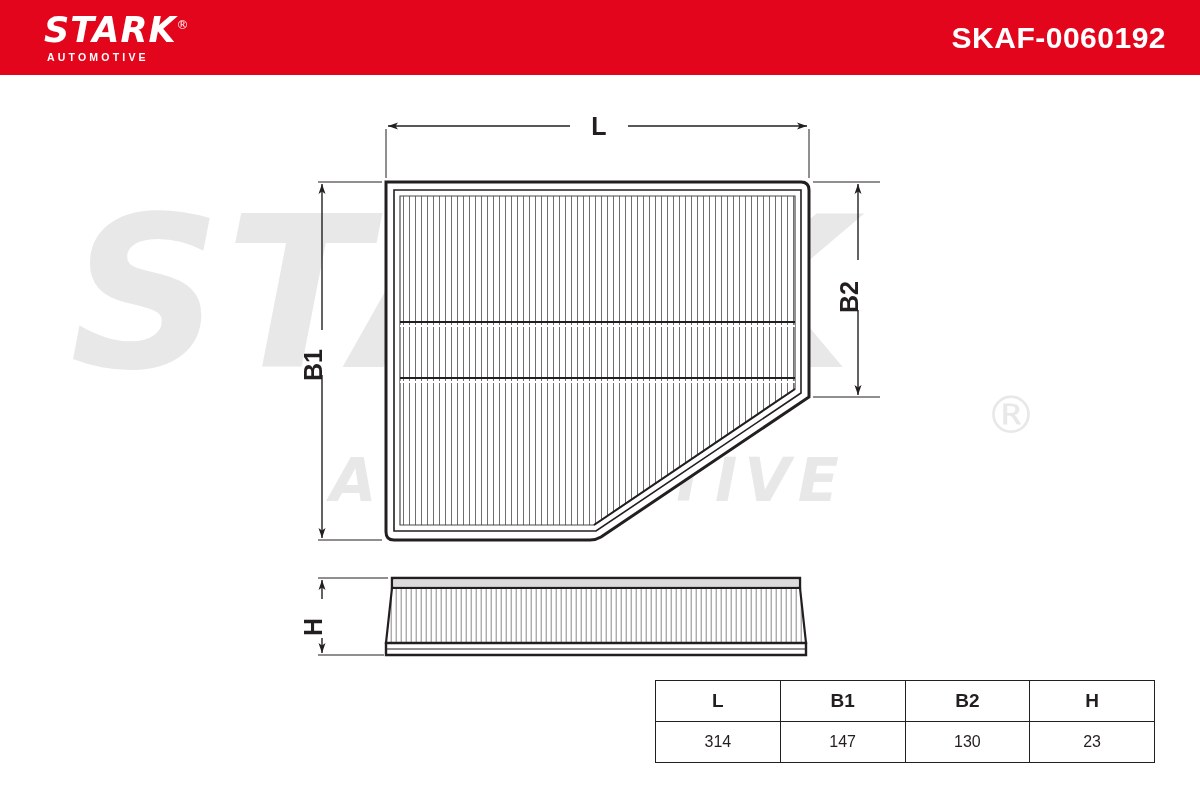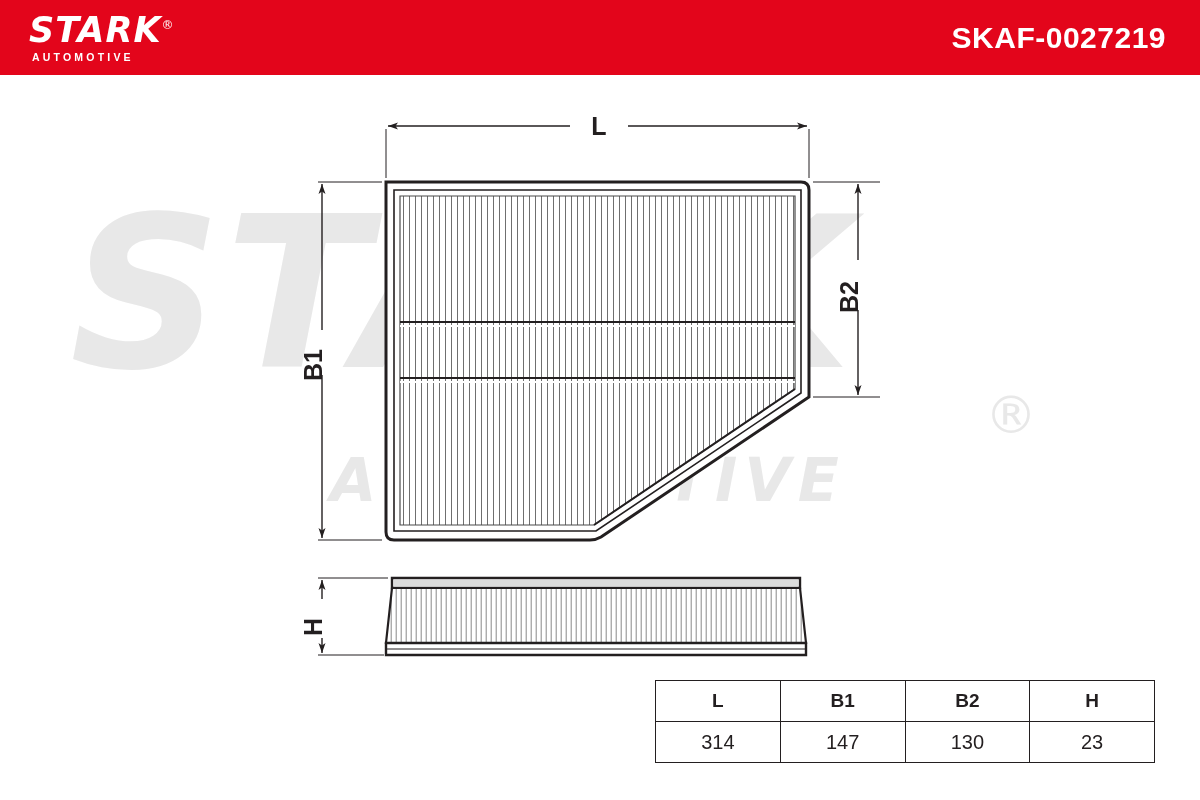--- a/index.html
+++ b/index.html
@@ -19,21 +19,21 @@
   .header {
     position: absolute;
     left: 0; top: 0;
     width: 1200px;
     height: 75px;
     background: #e3051b;
     display: flex;
     align-items: center;
     justify-content: space-between;
     box-sizing: border-box;
-    padding: 0 34px 0 29px;
+    padding: 0 34px 0 44px;
   }
   .brand {
     display: flex;
     flex-direction: column;
     justify-content: center;
     line-height: 1;
   }
   .brand-name {
     color: #ffffff;
     font-size: 35px;
@@ -127,34 +127,34 @@
   .spec-table th, .spec-table td {
     border: 1px solid #231f20;
     text-align: center;
     width: 25%;
     height: 38px;
     font-weight: bold;
     color: #231f20;
   }
   .spec-table td {
     font-weight: normal;
-    font-size: 20px;
+    font-size: 16px;
   }
 </style>
 </head>
 <body>
 
 <div class="header">
   <div class="brand">
     <div class="brand-name">
       <span>STARK</span><span class="brand-reg">®</span>
     </div>
     <div class="brand-sub">AUTOMOTIVE</div>
   </div>
-  <div class="part-number">SKAF-0027219</div>
+  <div class="part-number">SKAF-0060192</div>
 </div>
 
 <div class="watermark">
   <div class="wm-main">STARK</div>
   <div class="wm-reg">®</div>
   <div class="wm-sub">AUTOMOTIVE</div>
 </div>
 
 <div class="drawing">
   <svg width="1200" height="725" viewBox="0 0 1200 725" xmlns="http://www.w3.org/2000/svg">

